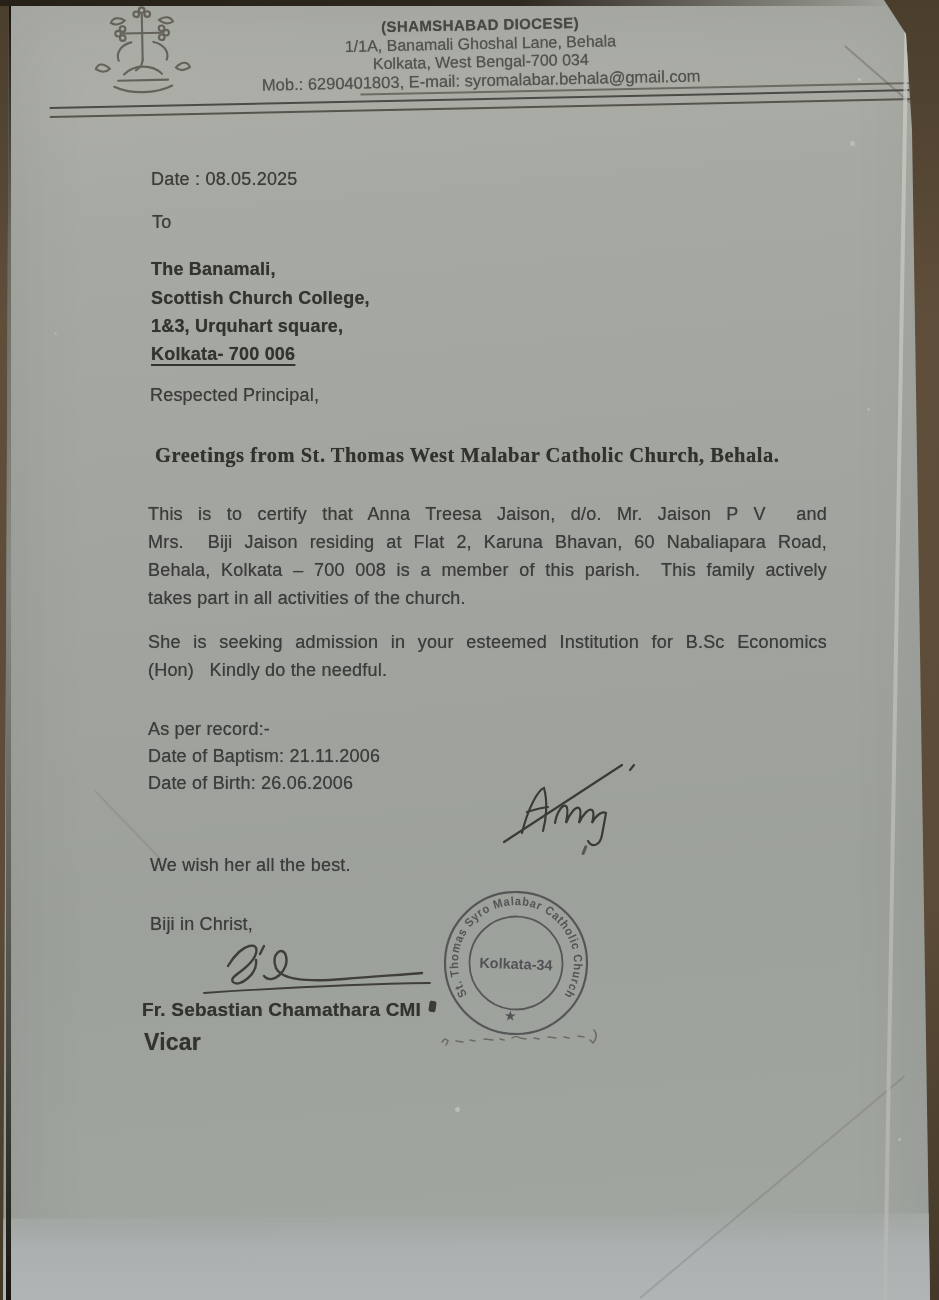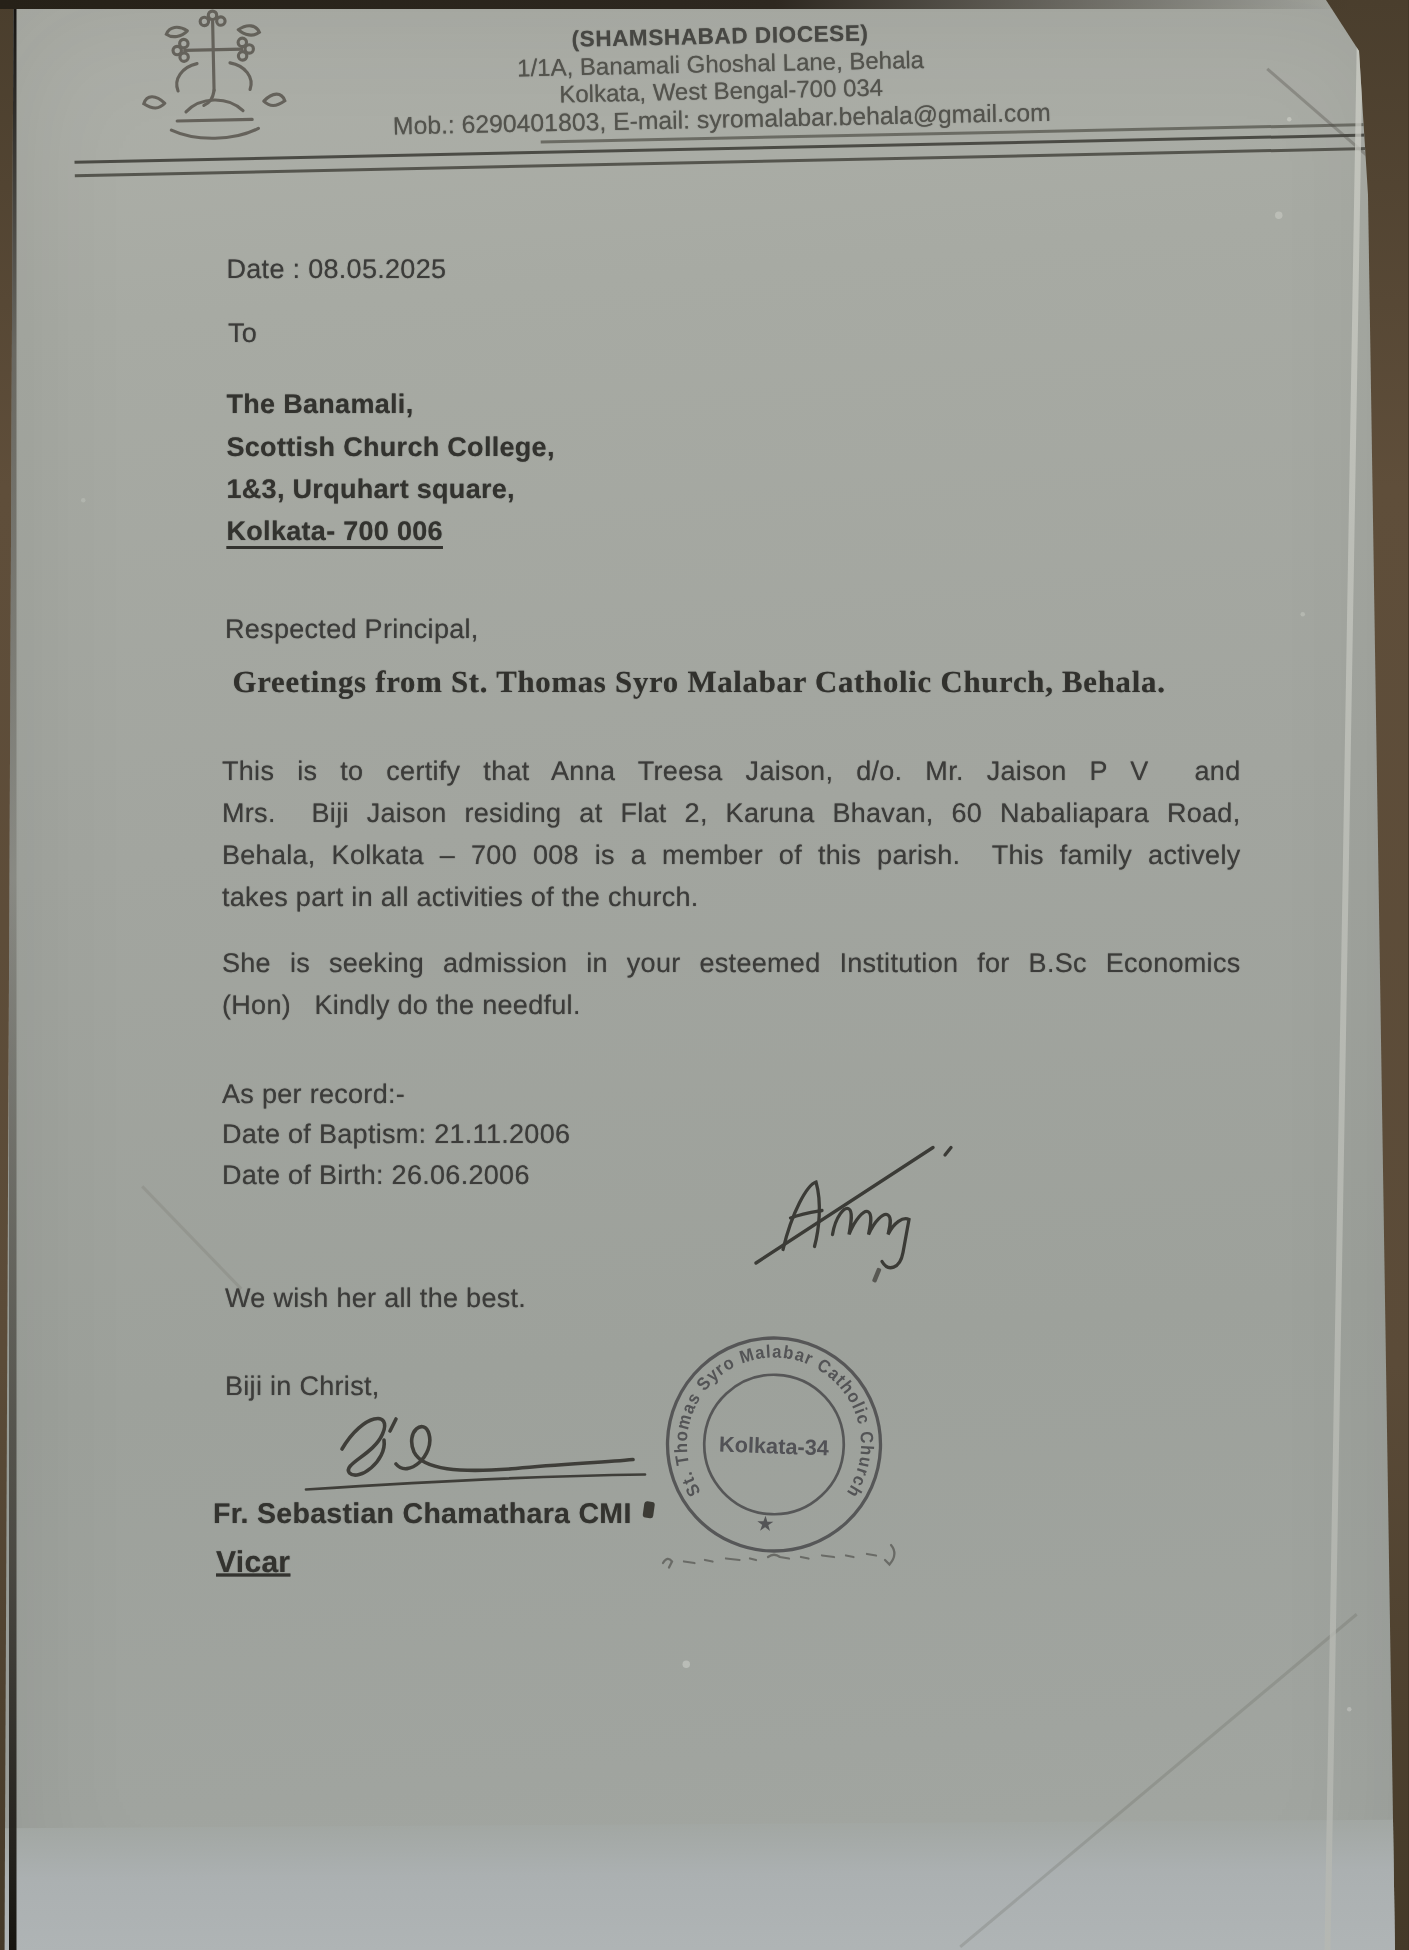--- a/index.html
+++ b/index.html
@@ -104,39 +104,39 @@
     </div>
 
     <div class="t" style="left:151px;top:168px;">Date : 08.05.2025</div>
     <div class="t" style="left:152px;top:211px;">To</div>
 
     <div class="t b" style="left:151px;top:258px;">The Banamali,</div>
     <div class="t b" style="left:151px;top:287px;">Scottish Church College,</div>
     <div class="t b" style="left:151px;top:315px;">1&amp;3, Urquhart square,</div>
     <div class="t b u" style="left:151px;top:343px;">Kolkata- 700 006</div>
 
-    <div class="t" style="left:150px;top:408px;text-align:right;">Respected Principal,</div>
-    <div class="t subject" style="left:155px;top:444px;">Greetings from St. Thomas Syro Malabar Catholic Church, Behala.</div>
+    <div class="t" style="left:150px;top:384px;text-align:right;">Respected Principal,</div>
+    <div class="t subject" style="left:155px;top:444px;">Greetings from St. Thomas West Malabar Catholic Church, Behala.</div>
 
     <div class="t jl" style="top:503px;">This is to certify that Anna Treesa Jaison, d/o. Mr. Jaison P V  and</div>
     <div class="t jl" style="top:531px;">Mrs.  Biji Jaison residing at Flat 2, Karuna Bhavan, 60 Nabaliapara Road,</div>
     <div class="t jl" style="top:559px;">Behala, Kolkata – 700 008 is a member of this parish.  This family actively</div>
     <div class="t ll" style="top:587px;">takes part in all activities of the church.</div>
 
     <div class="t ll" style="top:659px;">(Hon)   Kindly do the needful.</div>
     <div class="t jl" style="top:631px;">She is seeking admission in your esteemed Institution for B.Sc Economics</div>
 
     <div class="t ll" style="top:718px;">As per record:-</div>
     <div class="t ll" style="top:745px;">Date of Baptism: 21.11.2006</div>
     <div class="t ll" style="top:772px;">Date of Birth: 26.06.2006</div>
 
     <div class="t" style="left:150px;top:854px;">We wish her all the best.</div>
     <div class="t" style="left:150px;top:913px;">Biji in Christ,</div>
     <div class="t b" style="left:142px;top:999px;font-size:19px;">Fr. Sebastian Chamathara CMI</div>
-    <div class="t b" style="left:144px;top:1031px;font-size:20px;text-decoration:underline;">Vicar</div>
+    <div class="t b" style="left:144px;top:1031px;font-size:23px;">Vicar</div>
 
     <svg style="left:492px;top:748px;" width="150" height="100" viewBox="0 0 150 100">
       <g stroke="#2e2d29" stroke-width="2.2" fill="none" stroke-linecap="round" opacity="0.88">
         <path d="M12 94 L130 17"></path>
         <path d="M30 85 C36 60 46 42 52 40 C56 54 54 72 51 83"></path>
         <path d="M35 64 C43 61 50 60 56 59"></path>
         <path d="M63 75 C65 63 71 56 74 58 C77 60 75 69 74 75 C78 65 84 58 87 60 C90 62 88 70 87 75 C91 66 97 60 100 62 C103 64 101 71 100 75 C104 67 110 63 114 65 L110 87 C108 98 100 100 96 93"></path>
         <path d="M138 22 l4 -5"></path>
       </g>
     </svg>

